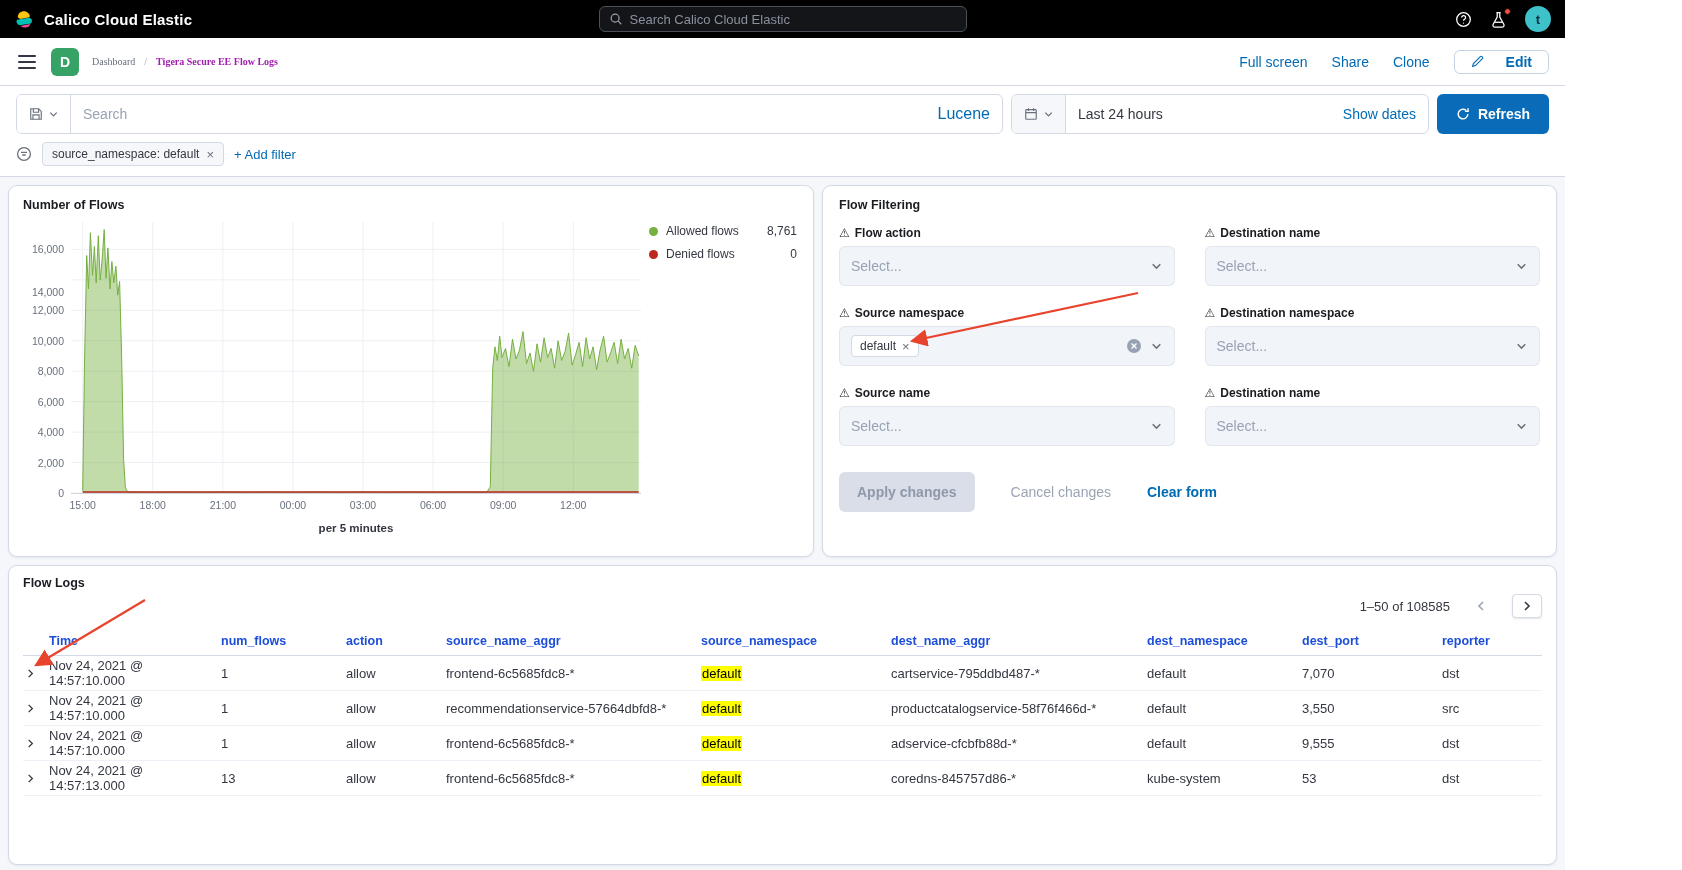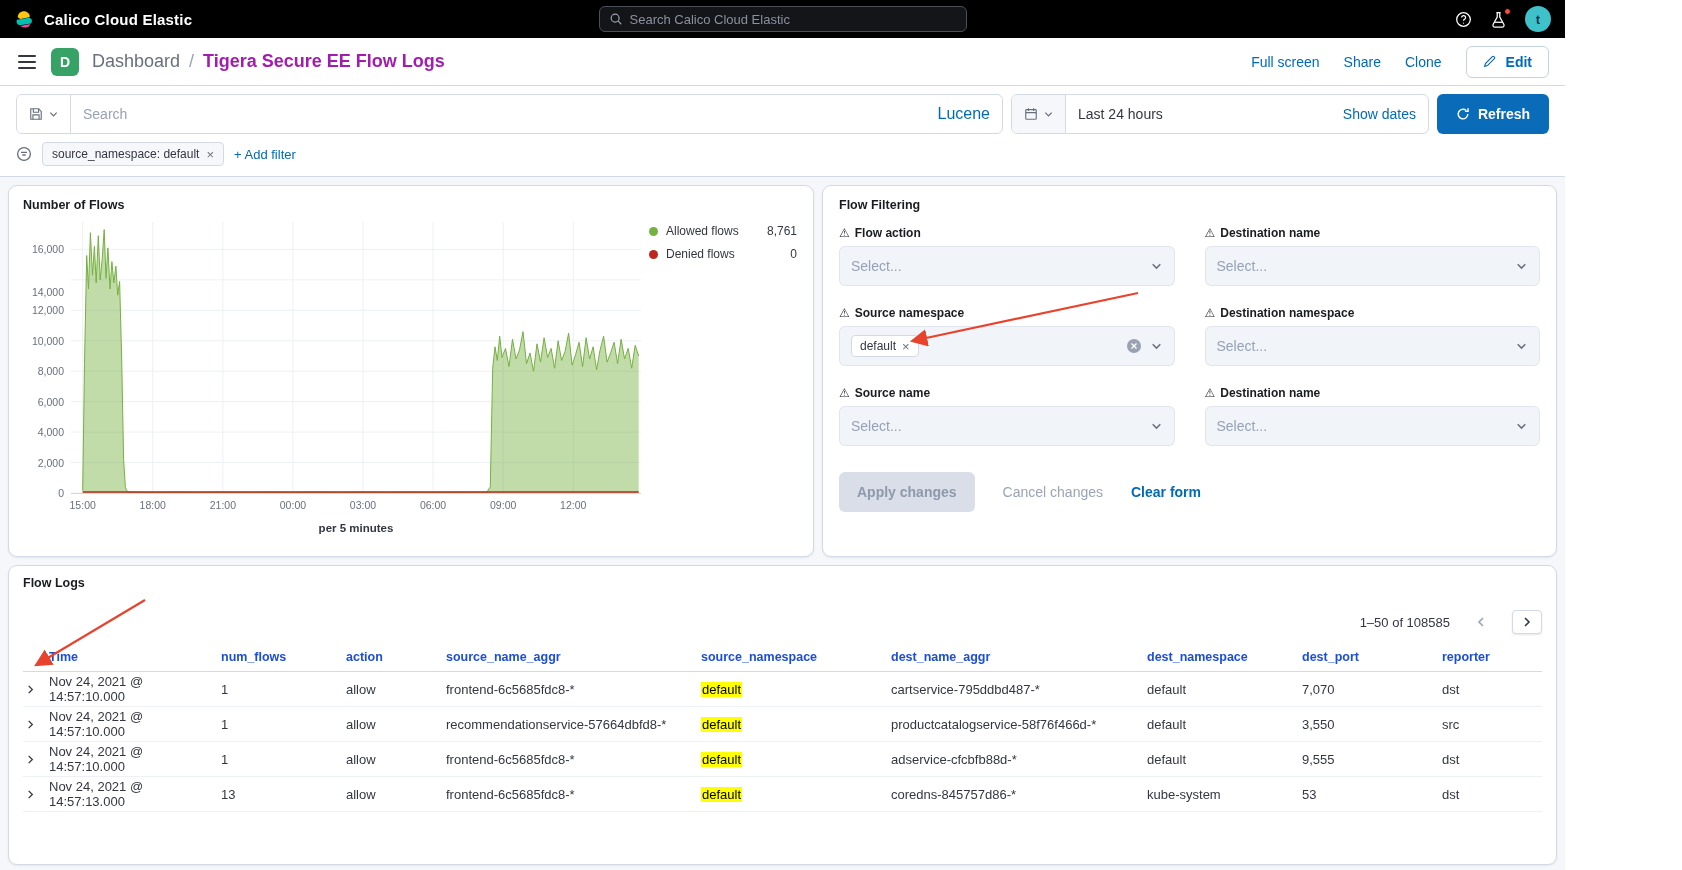--- a/index.html
+++ b/index.html
@@ -23,28 +23,28 @@
   .notif-dot { position: absolute; top: -3px; right: -4px; width: 7px; height: 7px; background: #F04E3E; border-radius: 50%; border: 1px solid #000; }
   .avatar { width: 26px; height: 26px; border-radius: 50%; background: #3FC1C9; color: #073042; font-weight: 700; font-size: 13px;
     display: flex; align-items: center; justify-content: center; border: none; }
 
   
   .chrome-bar { height: 48px; background: #fff; border-bottom: 1px solid #D3DAE6; display: flex; align-items: center; padding: 0 16px; gap: 13px; }
   .hamburger { background: none; border: none; display: flex; flex-direction: column; gap: 4px; padding: 2px; cursor: pointer; }
   .hamburger span { display: block; width: 18px; height: 2px; background: #343741; border-radius: 1px; }
   .space-badge { width: 28px; height: 28px; border-radius: 6px; background: #36A266; color: #fff; font-weight: 700; font-size: 14px;
     display: flex; align-items: center; justify-content: center; cursor: pointer; border: none; }
-  .breadcrumb { display: flex; align-items: center; gap: 9px; font-size: 18px; }
+  .breadcrumb { display: flex; align-items: center; gap: 9px; font-size: 10px; font-family: Liberation Serif, serif; }
   .crumb-root { color: #69707D; cursor: pointer; }
   .crumb-sep { color: #9aa3b5; }
   .crumb-current { color: #a21caf; font-weight: 600; }
   .chrome-actions { margin-left: auto; display: flex; align-items: center; gap: 24px; }
   .top-link { color: #006BB4; font-size: 14px; background: none; border: none; cursor: pointer; }
-  .edit-btn { height: 32px; padding: 0 16px; border: 1px solid #c3d3e4; background: #fff; color: #006BB4; font-size: 14px; font-weight: 600;
-    border-radius: 6px; display: flex; align-items: center; gap: 10px; cursor: pointer; }
+  .edit-btn { height: 24px; padding: 0 16px; border: 1px solid #c3d3e4; background: #fff; color: #006BB4; font-size: 14px; font-weight: 600;
+    border-radius: 6px; display: flex; align-items: center; gap: 22px; cursor: pointer; }
 
   
   .query-row { display: flex; align-items: center; gap: 8px; padding: 8px 16px 6px; background: #fff; }
   .search-group { flex: 1; display: flex; align-items: center; height: 40px; border: 1px solid #D3DAE6; border-radius: 6px; background: #fff; overflow: hidden; }
   .saved-query-btn { width: 54px; height: 100%; display: flex; align-items: center; justify-content: center; gap: 5px;
     background: #fff; border: none; border-right: 1px solid #D3DAE6; cursor: pointer; }
   .search-input { flex: 1; border: none; outline: none; font-size: 14px; padding: 0 12px; color: #343741; }
   .search-input::placeholder { color: #98A2B3; }
   .lucene { color: #006BB4; font-size: 16px; padding-right: 12px; background: none; border: none; cursor: pointer; }
   .date-group { width: 418px; height: 40px; border: 1px solid #D3DAE6; border-radius: 6px; display: flex; align-items: center; background: #fff; overflow: hidden; }
@@ -89,28 +89,28 @@
   .filter-panel { flex: 1; height: 372px; padding: 12px 16px; }
   .form-grid { display: grid; grid-template-columns: 1fr 1fr; column-gap: 30px; row-gap: 20px; margin-top: 14px; }
   .field-label { display: flex; align-items: center; gap: 5px; font-size: 12px; font-weight: 700; color: #1A1C21; }
   .warn { font-size: 12px; font-weight: 400; }
   .select { margin-top: 6px; height: 40px; background: #F1F4F9; border-radius: 6px; display: flex; align-items: center; padding: 0 12px; gap: 8px;
     box-shadow: inset 0 0 0 1px rgba(23,47,88,0.07); cursor: pointer; }
   .select .ph { color: #98A2B3; font-size: 14px; flex: 1; }
   .option-pill { display: flex; align-items: center; gap: 6px; background: #fff; border: 1px solid #D3DAE6; border-radius: 4px; height: 22px;
     padding: 0 8px; font-size: 12px; color: #343741; }
   .clear-btn { border: none; background: none; display: flex; align-items: center; padding: 0; cursor: pointer; }
-  .form-actions { display: flex; align-items: center; gap: 28px; margin-top: 26px; }
+  .form-actions { display: flex; align-items: center; gap: 36px; margin-top: 26px; }
   .apply-btn { height: 40px; padding: 0 18px; border-radius: 6px; background: #D9DEE8; border: none; color: #8E99AB; font-size: 14px; font-weight: 600; }
   .cancel-btn { background: none; border: none; color: #9AA4B5; font-size: 14px; }
   .clear-form-btn { background: none; border: none; color: #006BB4; font-size: 14px; font-weight: 600; cursor: pointer; }
 
   
   .logs-panel { margin-top: 8px; height: 300px; padding: 10px 14px; overflow: hidden; }
-  .pagination-row { display: flex; align-items: center; justify-content: flex-end; gap: 16px; margin-top: 20px; }
+  .pagination-row { display: flex; align-items: center; justify-content: flex-end; gap: 16px; margin-top: 4px; }
   .page-label { font-size: 13px; color: #343741; }
   .page-btn { width: 30px; height: 24px; display: flex; align-items: center; justify-content: center; border: none; background: none; cursor: pointer; }
   .page-btn.next { background: #fff; border: 1px solid #D3DAE6; border-radius: 4px; box-shadow: 0 1px 2px rgba(0,0,0,.10); }
   .table { margin-top: 8px; }
   .thead, .trow { display: grid; grid-template-columns: 26px 172px 125px 100px 255px 190px 256px 155px 140px 1fr; align-items: center; }
   .thead { height: 30px; border-bottom: 1px solid #D3DAE6; }
   .th { font-size: 12.5px; font-weight: 700; color: #1d4ed8; cursor: pointer; }
   .trow { height: 35px; border-bottom: 1px solid #EDF0F6; font-size: 13px; color: #343741; }
   .expand-btn { background: none; border: none; display: flex; align-items: center; cursor: pointer; padding-left: 2px; }
   mark { background: #FFFF00; padding: 0 1px; }

